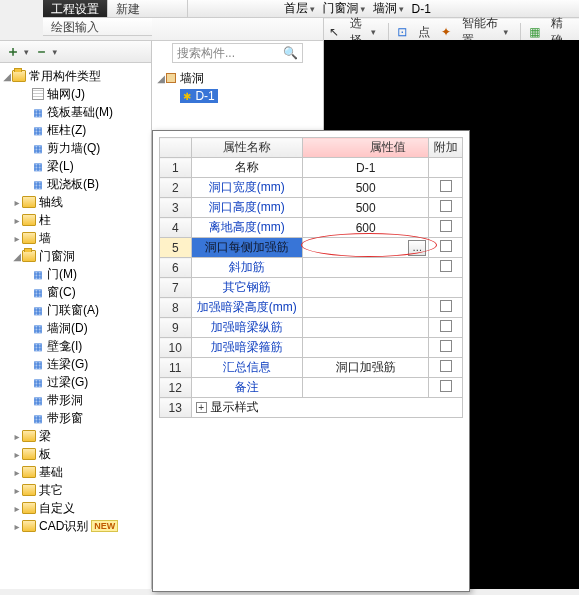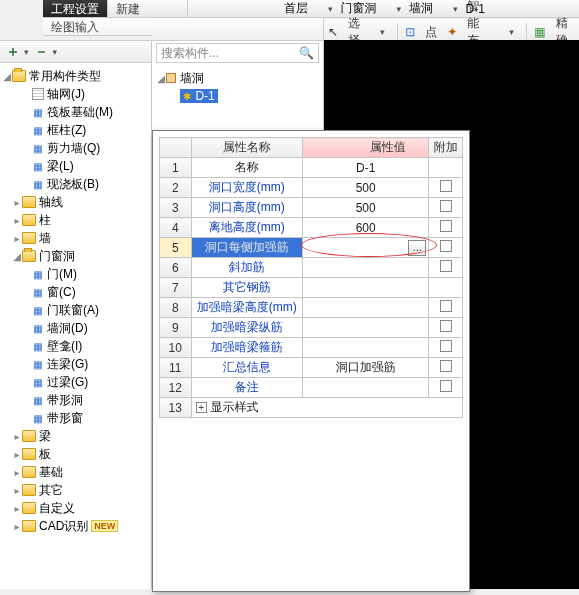--- a/index.html
+++ b/index.html
@@ -5,42 +5,42 @@
 * { box-sizing: border-box; font-family: "Microsoft YaHei", "SimSun", sans-serif; font-size: 12px; }
 body { margin: 0; width: 579px; height: 595px; background: #f0f0f0; position: relative; overflow: hidden; }
 
 
 .top-tabs { display: flex; height: 18px; background: linear-gradient(#fdfdfd,#e8e8e8); border-bottom: 1px solid #ccc; margin-left: 43px; }
 .top-tab { padding: 1px 8px; border-right: 1px solid #ccc; color: #444; }
 .top-dark { background: linear-gradient(#3a3a3a,#222); color: #fff; }
 
 .toolbar-row { display: flex; align-items: center; height: 24px; background: linear-gradient(#fcfcfc,#e9e9e9); border-bottom: 1px solid #ccc; padding: 0 4px; gap: 6px; color: #333; }
 .toolbar-sep { width:1px; height:18px; background:#ccc; margin: 0 2px;}
-.tool-dd { display:flex; align-items:center; gap:20px; padding:5px 4px; }
+.tool-dd { display:flex; align-items:center; gap:2px; padding:5px 4px; }
 .tool-dd .caret { font-size:9px; color:#555; }
 .tool-ico { width:14px; height:14px; display:flex; align-items:center; justify-content:center; }
 
 
 .main { display: flex; height: calc(595px - 46px); }
 .left-panel { width: 152px; background: #fff; border-right: 1px solid #c8c8c8; overflow: hidden; position: relative; border-top:1px solid #ccc;}
 .mid-panel { width: 172px; background: #fff; border-right: 1px solid #c8c8c8; display:flex; flex-direction:column; border-top:1px solid #ccc;}
 .right-panel { flex: 1; background: #000; }
 
 
 .tree { padding: 4px 2px; }
 .tree-row { display: flex; align-items: center; height: 18px; white-space: nowrap; }
 .tw { display:inline-block; width:10px; text-align:center; color:#888; font-size:10px; }
 .indent { display:inline-block; }
 .folder-ico { width:14px; height:12px; background: linear-gradient(#ffe9a8,#f5c33b); border:1px solid #c79a1a; border-radius:1px; margin-right:3px; position:relative; }
 .folder-open::before { content:""; position:absolute; top:-3px; left:1px; width:6px; height:3px; background:#f5c33b; border:1px solid #c79a1a; border-bottom:none; }
 .leaf-ico { width:12px; height:12px; margin-right:3px; display:inline-flex; align-items:center; justify-content:center; font-size:10px; }
 .ico-grid { background: repeating-linear-gradient(0deg,#fff 0 2px,#ccc 2px 3px), repeating-linear-gradient(90deg,#fff 0 2px,#ccc 2px 3px); border:1px solid #999; }
 .ico-blue { color:#2a6fd6; }
 .new-badge { display:inline-block; background:#ffef9e; border:1px solid #d8c34a; color:#c05a00; font-size:9px; padding:0 2px; margin-left:3px; font-weight:bold; }
-.mid-search { display:flex; align-items:center; border:1px solid #ccc; height:20px; margin:2px 4px; padding:0 4px; color:#888; justify-content:space-between; }
+.mid-search { display:flex; align-items:center; border:1px solid #ccc; height:20px; margin:2px 20px; padding:0 4px; color:#888; justify-content:space-between; }
 .mid-tree { padding:4px; }
 .mid-tree .sel { background:#3875d7; color:#fff; padding:0 3px; display:inline-flex; align-items:center; gap:4px;}
 .mid-ico-sun { color:#f0c000; font-size:10px; }
 .mid-ico-box { width:10px; height:10px; border:1px solid #c0762a; background:#f3d79a; display:inline-block; }
 
 
 .dialog { position:absolute; left:152px; top:130px; width:318px; height:462px; background:#f3f3f3; border:1px solid #7a7a7a; box-shadow:2px 2px 6px rgba(0,0,0,.3); display:flex; flex-direction:column; }
 .dlg-title { height:24px; background:linear-gradient(#fefefe,#e3e3e3); display:flex; align-items:center; justify-content:space-between; padding:0 4px; border-bottom:1px solid #bbb; }
 .dlg-close { width:20px; height:16px; border:1px solid #aaa; background:linear-gradient(#fff,#e8e8e8); display:flex; align-items:center; justify-content:center; font-size:10px; border-radius:2px; }
 .dlg-body { flex:1; padding:6px; background:#fff; overflow:hidden; }
@@ -49,21 +49,21 @@
 .prop-table th, .prop-table td { border:1px solid #c5c5c5; height:20px; padding:0 4px; text-align:center; }
 .prop-table th { background:linear-gradient(#fbfbfb,#ececec); font-weight:normal; text-align:center; color:#333; }
 .prop-table th.val { background:linear-gradient(#ffe2e2,#ffc6c6);padding-left:48px; }
 .prop-table td.rownum { background:linear-gradient(#fbfbfb,#ececec); text-align:center; width:30px; color:#333; }
 .prop-table td.name { color:#1040c0; width:106px; }
 .prop-table td.name.black { color:#222; }
 .prop-table td.val { width:120px; color:#222; }
 .prop-table td.chk { width:26px; text-align:center; }
 .chkbox { width:12px; height:12px; border:1px solid #888; background:#fff; display:inline-block; }
 .row-sel td.rownum { background:#fff2c8; }
-.row-sel td.name { background:#3875d7; color:#e5e5e5; }
+.row-sel td.name { background:#3875d7; color:#0f172a; }
 .dots-btn { width:18px; height:16px; border:1px solid #888; background:linear-gradient(#fff,#e6e6e6); display:inline-flex; align-items:center; justify-content:center; font-size:10px; float:right; margin-right:-2px;}
 .plus-cell { display:flex; align-items:center; gap:4px; }
 .plus-box { width:11px; height:11px; border:1px solid #888; display:inline-flex; align-items:center; justify-content:center; font-size:10px; line-height:1; color:#444; background:#fff;}
 
 
 .ellipse { position:absolute; border:1px solid #e03030; border-radius:50%; pointer-events:none; }
 
 
 .left-pm { position:absolute; left:0; top:0; display:flex; gap:6px; padding:3px 6px; background:linear-gradient(#fcfcfc,#eaeaea); width:152px; border-bottom:1px solid #ccc; height:22px; align-items:center;}
 .pm-btn { font-size:14px; color:#2b6b2b; font-weight:bold; }

